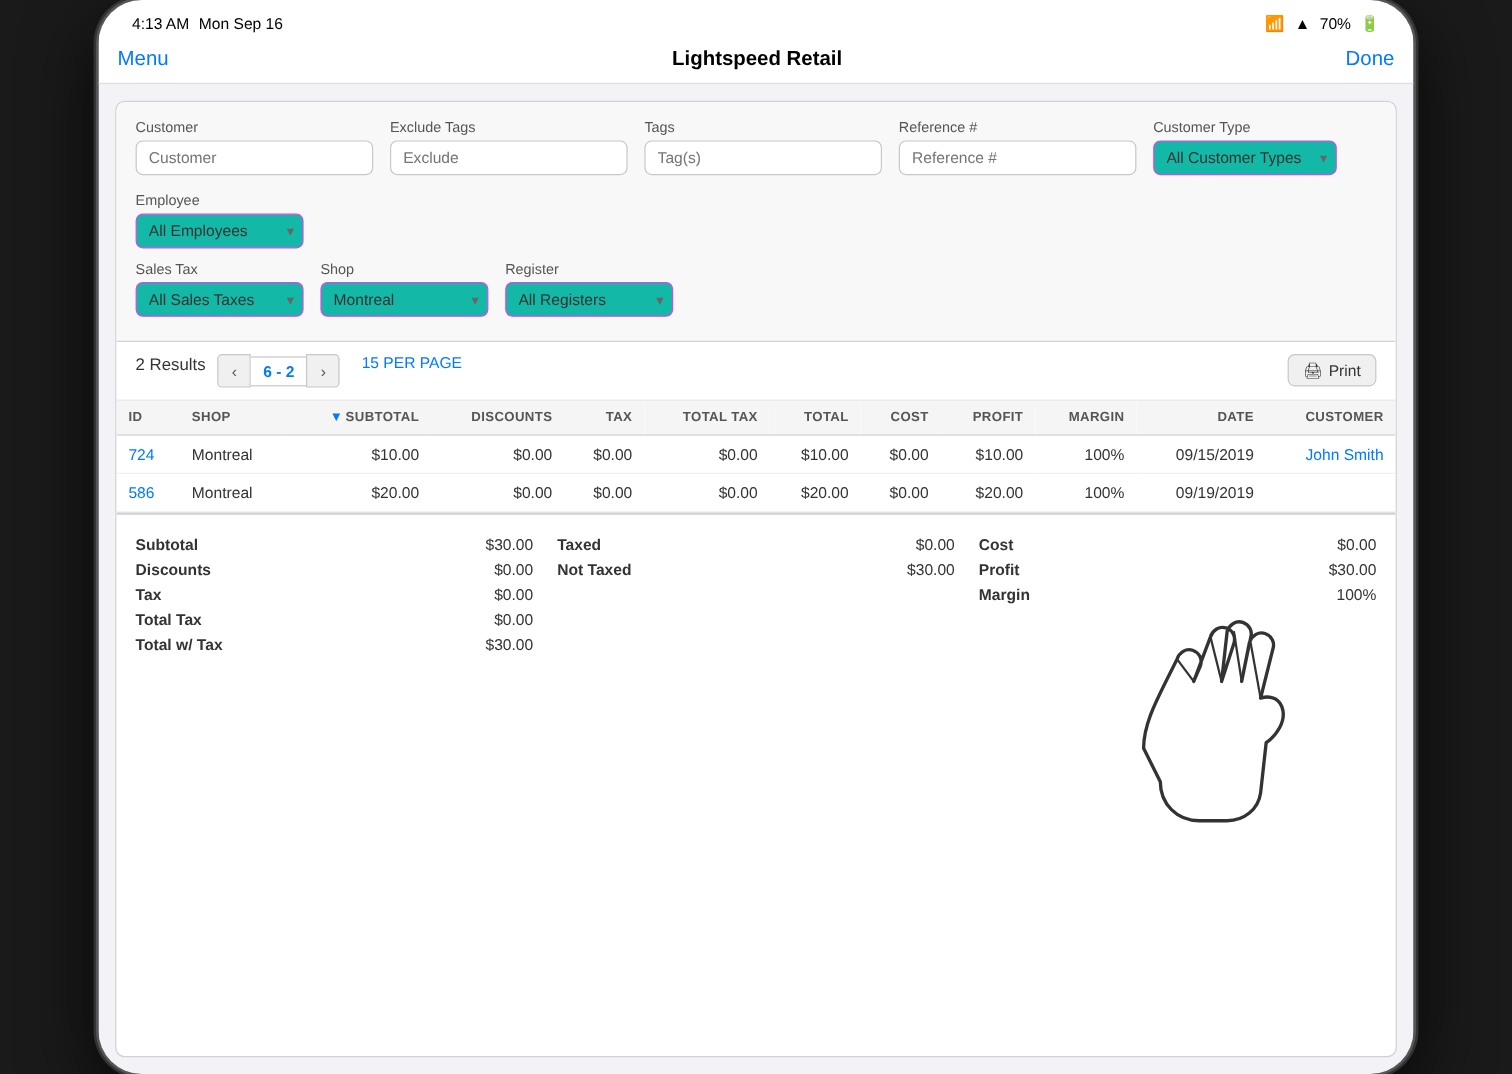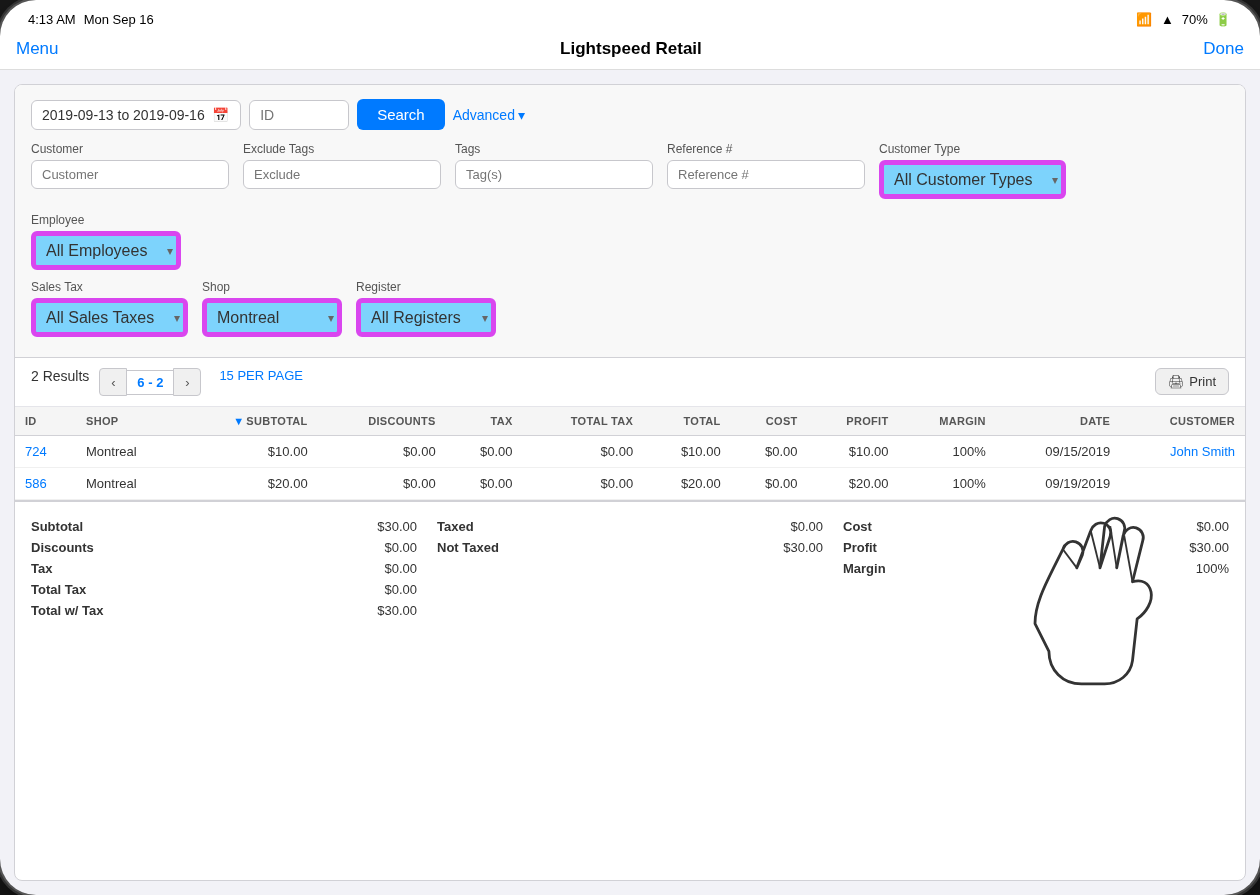--- a/index.html
+++ b/index.html
@@ -5,21 +5,21 @@
     * { box-sizing: border-box; margin: 0; padding: 0; }
     body {
       background: #1a1a1a;
       display: flex;
       justify-content: center;
       align-items: center;
       min-height: 100vh;
       font-family: -apple-system, BlinkMacSystemFont, 'Helvetica Neue', Arial, sans-serif;
     }
     .ipad-frame {
-      width: 1260px;
+      width: 1096px;
       height: 895px;
       background: #2a2a2a;
       border-radius: 36px;
       padding: 0;
       position: relative;
       box-shadow: 0 0 0 2px #555, 0 0 0 4px #333, 0 20px 60px rgba(0,0,0,0.8);
       overflow: hidden;
       display: flex;
       flex-direction: column;
     }
@@ -145,25 +145,25 @@
     .filter-input {
       border: 1px solid #c7c7cc;
       border-radius: 6px;
       background: #fff;
       padding: 6px 10px;
       font-size: 13px;
       color: #888;
       min-width: 120px;
     }
     .filter-select {
-      border: 5px solid #d946ef;
+      border: 1px solid #d946ef;
       border-radius: 6px;
-      background: #7dd3fc;
+      background: #14b8a6;
       padding: 6px 28px 6px 10px;
-      font-size: 16px;
+      font-size: 13px;
       color: #333;
       appearance: none;
       -webkit-appearance: none;
       cursor: pointer;
       position: relative;
       min-width: 140px;
     }
     .select-wrapper {
       position: relative;
       display: inline-block;
@@ -319,32 +319,20 @@
     <button class="nav-btn">Menu</button>
     <span class="nav-title">Lightspeed Retail</span>
     <button class="nav-btn">Done</button>
   </div>
 
   <div class="content-area">
     <div class="main-panel">
 
       <div class="filter-section">
 
-        <div class="search-row">
-          <div class="date-input">
-            <span>2019-09-13 to 2019-09-16</span>
-            <span>📅</span>
-          </div>
-          <input class="id-input" type="text" placeholder="ID" style="">
-          <button class="search-btn">Search</button>
-          <button class="advanced-btn">
-            <span>Advanced</span>
-            <span>▾</span>
-          </button>
-        </div>
 
         <div class="filter-row">
           <div class="filter-group">
             <label class="filter-label">Customer</label>
             <input class="filter-input" type="text" placeholder="Customer" style="">
           </div>
           <div class="filter-group">
             <label class="filter-label">Exclude Tags</label>
             <input class="filter-input" type="text" placeholder="Exclude" style="">
           </div>

